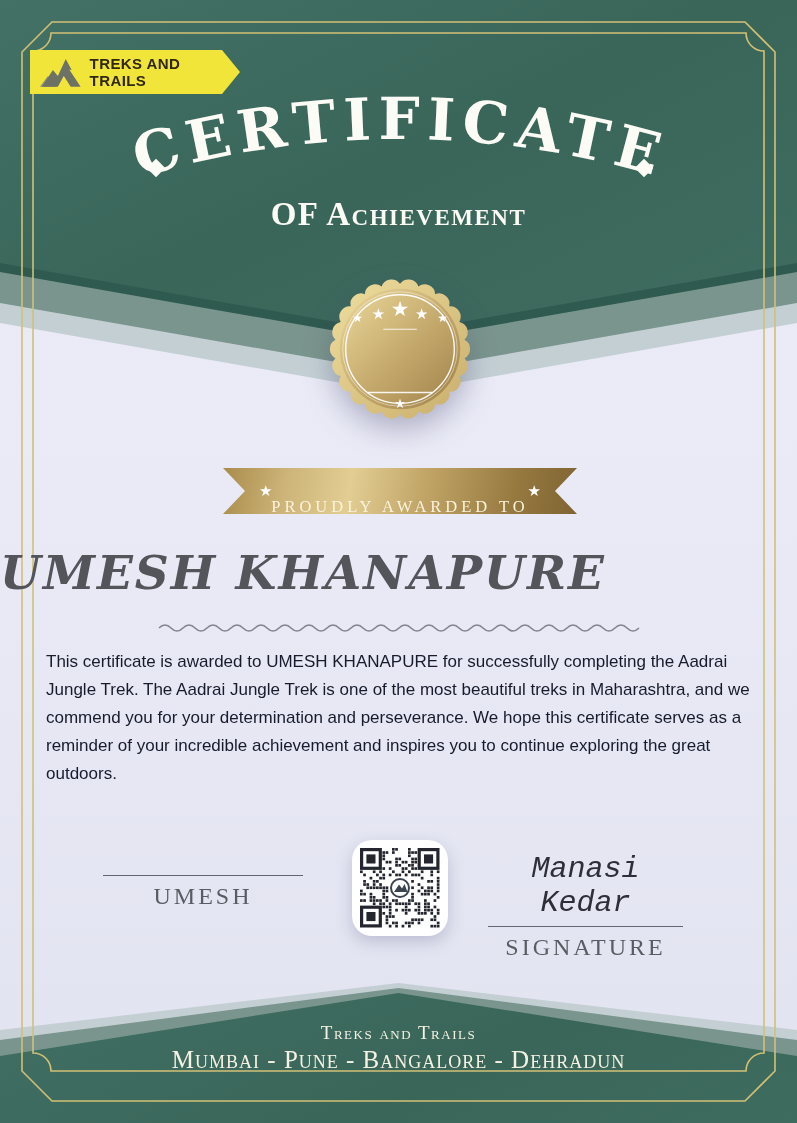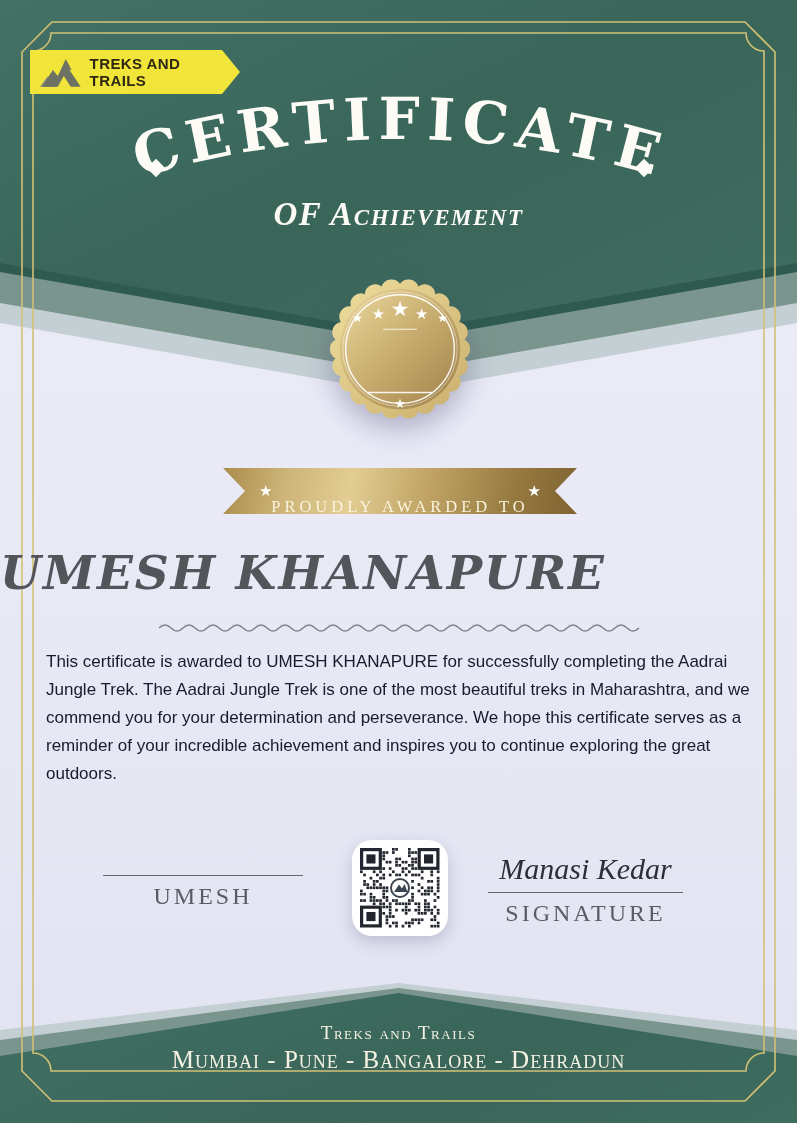--- a/index.html
+++ b/index.html
@@ -19,21 +19,21 @@
                clip-path:polygon(50% 30px,100% 93px,100% 100%,0 100%,0 93px);}
   .frame{position:absolute;inset:0;z-index:3;pointer-events:none;}
   .content{position:absolute;inset:0;z-index:4;}
   .logo{position:absolute;left:30px;top:50px;height:44px;width:210px;background:#f1e53a;
         display:flex;align-items:center;gap:6px;padding-left:8px;box-sizing:border-box;
         clip-path:polygon(0 0,calc(100% - 18px) 0,100% 50%,calc(100% - 18px) 100%,0 100%);}
   .logo .brand{font-weight:bold;font-size:15px;letter-spacing:.4px;color:#2f2712;}
   .title-svg{position:absolute;left:0;top:0;width:797px;height:230px;}
   .subtitle{position:absolute;left:0;top:196px;width:100%;text-align:center;
             font-family:"Liberation Serif",serif;font-variant:small-caps;font-weight:600;
-            font-size:33px;letter-spacing:1.5px;color:#fbfaf4;font-style:italic;}
+            font-size:33px;letter-spacing:1.5px;color:#fbfaf4;}
   .medal{position:absolute;left:321px;top:270px;width:158px;height:158px;
          filter:drop-shadow(0 12px 14px rgba(70,70,110,.35));}
   .ribbon{position:absolute;left:223px;top:468px;width:354px;height:46px;
           background:linear-gradient(100deg,#a98c4c 0%,#cdb478 18%,#e2cd92 36%,#bfa264 58%,#96793f 82%,#7f6433 100%);
           clip-path:polygon(0 0,100% 0,calc(100% - 22px) 50%,100% 100%,0 100%,22px 50%);
           display:flex;align-items:center;justify-content:center;}
   .rlabel{font-family:"Liberation Serif",serif;font-size:16.5px;letter-spacing:4px;color:#faf3de;margin-top:32px;}
   .rstar{position:absolute;top:50%;transform:translateY(-52%);font-family:"DejaVu Sans",sans-serif;
          color:#ffffff;font-size:15px;}
   .rstar.left{left:36px;} .rstar.right{right:36px;}
@@ -45,21 +45,21 @@
              font-size:17px;line-height:28px;color:#171b2c;}
   .sign-row{position:absolute;left:0;top:838px;width:100%;height:120px;}
   .block{position:absolute;text-align:center;}
   .block .rule{border-top:1.5px solid #63666e;height:0;margin:9px auto 7px auto;}
   .block .label{font-family:"Liberation Serif",serif;font-variant:small-caps;
                 font-size:24px;letter-spacing:3px;color:#585d63;}
   .date-block{left:88px;top:28px;width:230px;}
   .date-value{font-size:25px;letter-spacing:.5px;color:#14151c;transform:translateX(-34px);}
   .date-block .rule{width:200px;}
   .sig-block{left:478px;top:14px;width:215px;}
-  .sig-script{font-family:Liberation Serif, serif;font-style:italic;font-size:30px;color:#2e2e38;text-align:center;}
+  .sig-script{font-family:Liberation Mono, monospace;font-style:italic;font-size:30px;color:#2e2e38;text-align:center;}
   .sig-block .rule{width:195px;margin-top:6px;}
   .qr-card{position:absolute;left:352px;top:2px;width:96px;height:96px;background:#ffffff;
            border-radius:20px;box-shadow:0 6px 16px rgba(90,90,130,.28);
            display:flex;align-items:center;justify-content:center;}
   .footer{position:absolute;left:0;top:1022px;width:100%;text-align:center;z-index:4;
           font-family:"Liberation Serif",serif;font-variant:small-caps;color:#f6f2e3;}
   .footer .fbrand{font-size:19px;letter-spacing:1.5px;}
   .footer .fcities{font-size:25px;letter-spacing:1px;margin-top:2px;}
 </style>
 </head>

